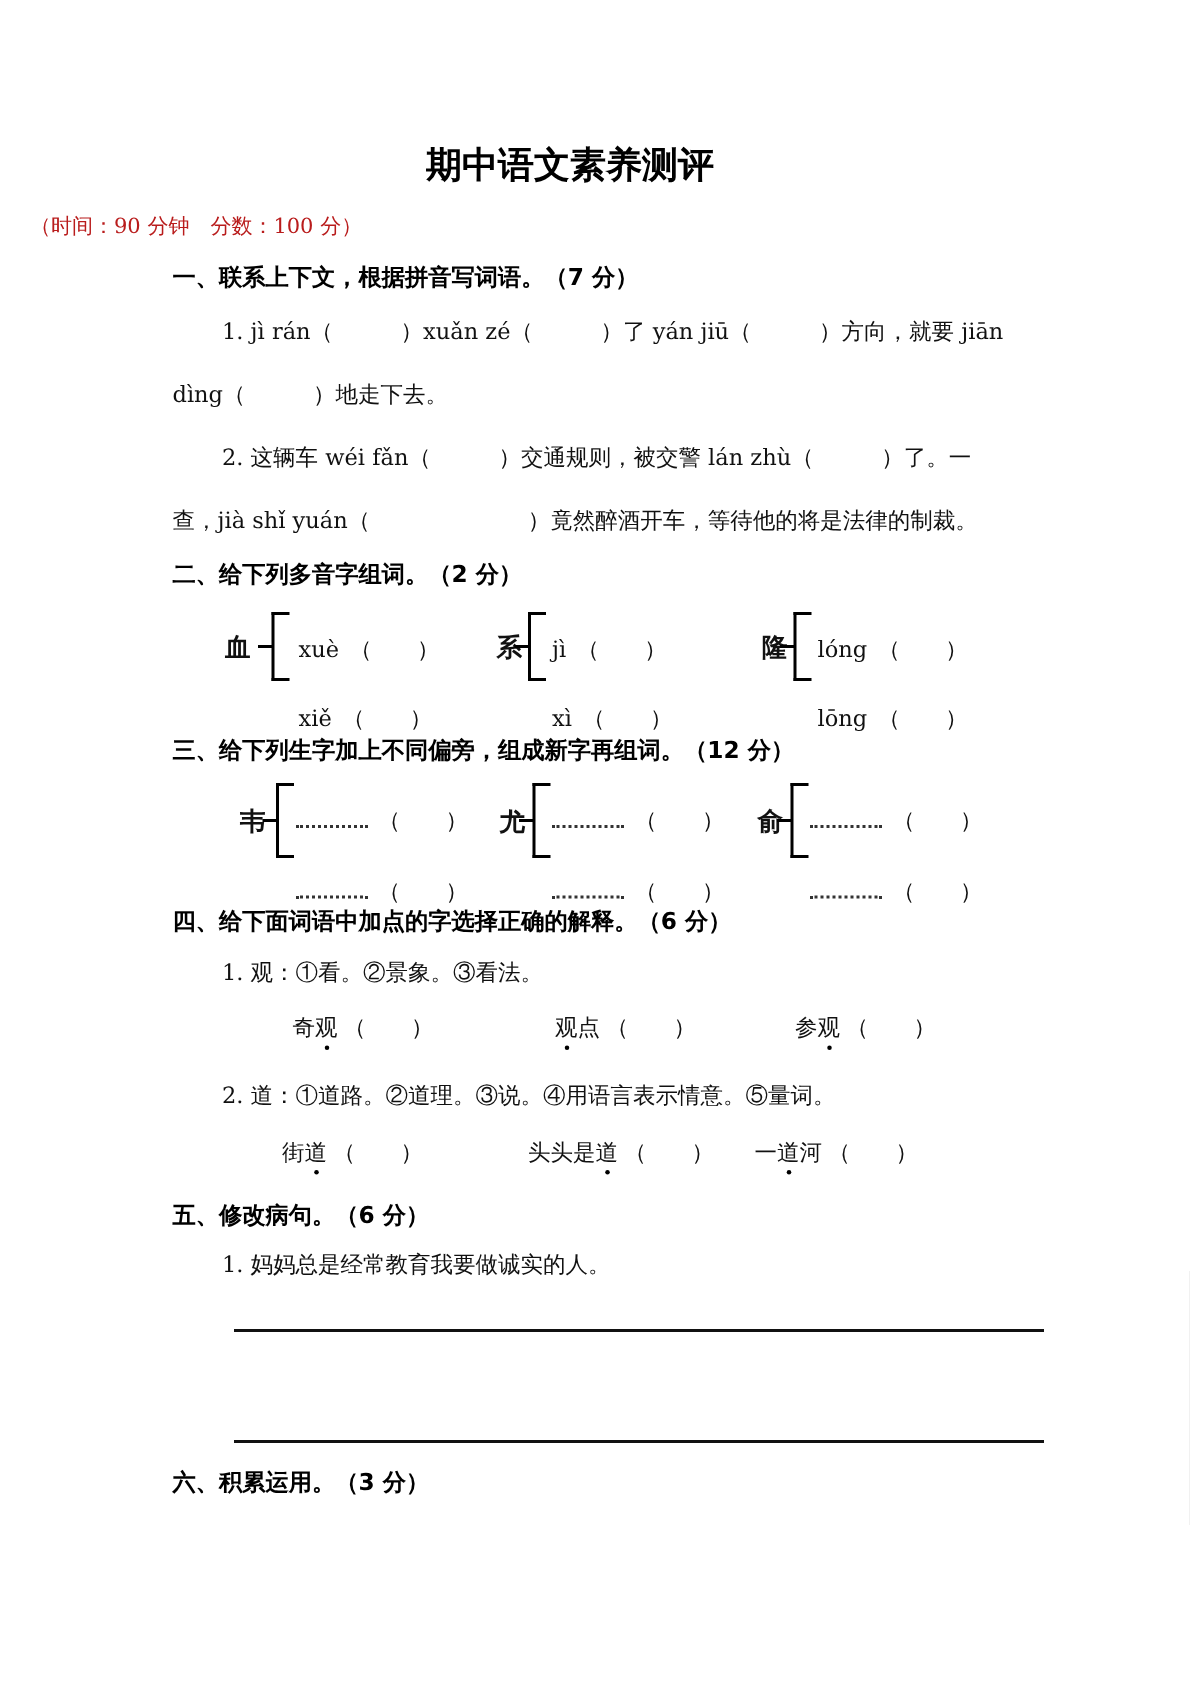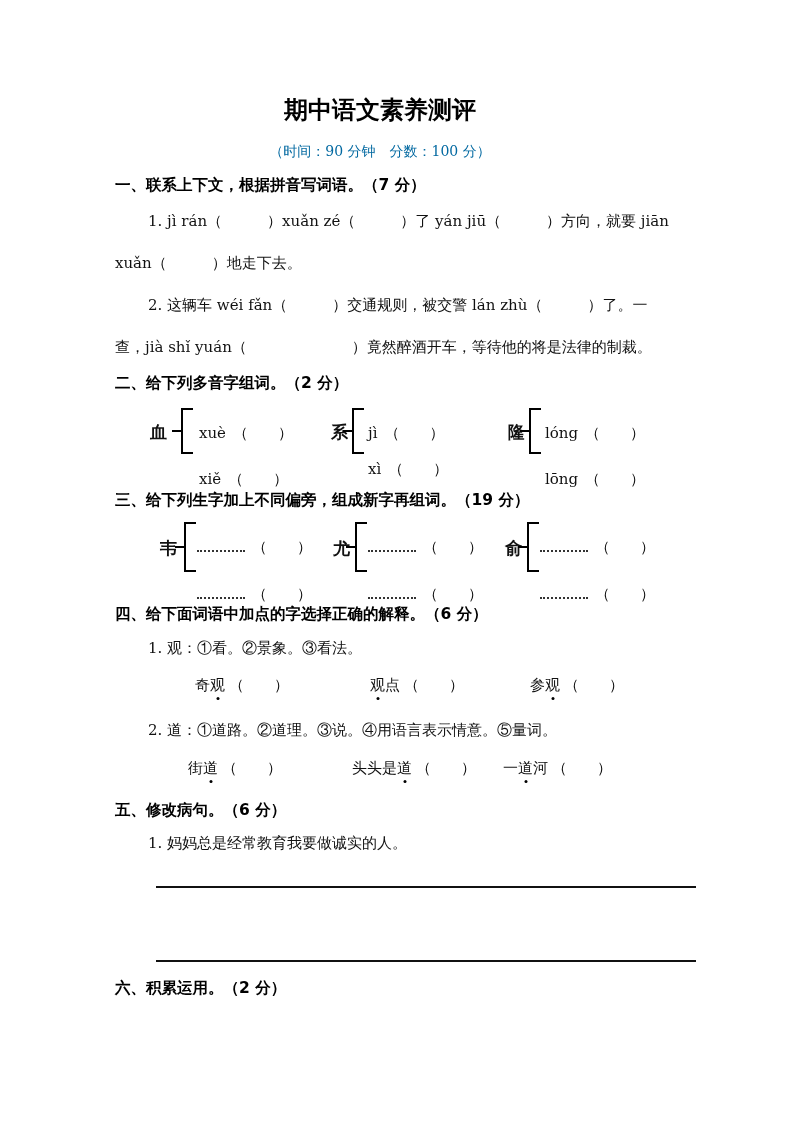--- a/index.html
+++ b/index.html
@@ -12,22 +12,22 @@
     font-family:"DejaVu Serif","Liberation Serif",serif;
     overflow:hidden;
   }
   .t { position:absolute; white-space:nowrap; line-height:1.3; }
   .title {
     left:0; top:96px; width:760px; text-align:center;
     font-family:"DejaVu Sans","Liberation Sans",sans-serif;
     font-weight:700; font-size:24px; color:#000; line-height:1.2;
   }
   .subtitle {
-    left:0; top:142px; width:760px; text-align:center;
-    font-size:14px; color:#0369a1;
+    left:0; top:142px; width:760px; text-align:left;
+    font-size:14px; color:#b91c1c;padding-left:20px;
   }
   .heading {
     font-family:"DejaVu Sans","Liberation Sans",sans-serif;
     font-weight:700; font-size:15.5px; color:#000;
   }
   .body15 { font-size:15px; }
   
   .mchar {
     position:absolute;
     font-family:"DejaVu Sans","Liberation Sans",sans-serif;
@@ -62,54 +62,54 @@
 </head>
 <body>
 
 <div class="page">
 
   <div class="t title">期中语文素养测评</div>
   <div class="t subtitle">（时间：90 分钟　分数：100 分）</div>
 
   <div class="t heading" style="left:115px;top:175px">一、联系上下文，根据拼音写词语。（7 分）</div>
   <div class="t body15" style="left:148px;top:212px">1. jì rán（　　　）xuǎn zé（　　　）了 yán jiū（　　　）方向，就要 jiān</div>
-  <div class="t body15" style="left:115px;top:254px">xuǎn（　　　）地走下去。</div>
+  <div class="t body15" style="left:115px;top:254px">dìng（　　　）地走下去。</div>
   <div class="t body15" style="left:148px;top:296px">2. 这辆车 wéi fǎn（　　　）交通规则，被交警 lán zhù（　　　）了。一</div>
   <div class="t body15" style="left:115px;top:338px">查，jià shǐ yuán（　　　　　　　）竟然醉酒开车，等待他的将是法律的制裁。</div>
 
   <div class="t heading" style="left:115px;top:373px">二、给下列多音字组词。（2 分）</div>
 
   <div class="mchar" style="left:150px;top:424px">血</div>
   <div class="brace b-s2" style="left:181px;top:408px"></div>
   <div class="mrow" style="left:199px;top:404px">
     <span class="py">xuè</span><span>（　　）</span>
   </div>
   <div class="mrow" style="left:199px;top:450px">
     <span class="py">xiě</span><span>（　　）</span>
   </div>
 
   <div class="mchar" style="left:331px;top:424px">系</div>
   <div class="brace b-s2" style="left:352px;top:408px"></div>
   <div class="mrow" style="left:368px;top:404px">
     <span class="py">jì</span><span>（　　）</span>
   </div>
-  <div class="mrow" style="left:368px;top:440px">
+  <div class="mrow" style="left:368px;top:450px">
     <span class="py">xì</span><span>（　　）</span>
   </div>
 
   <div class="mchar" style="left:508px;top:424px">隆</div>
   <div class="brace b-s2" style="left:529px;top:408px"></div>
   <div class="mrow" style="left:545px;top:404px">
     <span class="py">lóng</span><span>（　　）</span>
   </div>
   <div class="mrow" style="left:545px;top:450px">
     <span class="py">lōng</span><span>（　　）</span>
   </div>
 
-  <div class="t heading" style="left:115px;top:490px">三、给下列生字加上不同偏旁，组成新字再组词。（19 分）</div>
+  <div class="t heading" style="left:115px;top:490px">三、给下列生字加上不同偏旁，组成新字再组词。（12 分）</div>
 
   <div class="mchar" style="left:160px;top:540px">韦</div>
   <div class="brace b-s3" style="left:184px;top:522px"></div>
   <div class="mrow" style="left:197px;top:517px">
     <span class="dots"></span><span>（　　）</span>
   </div>
   <div class="mrow" style="left:197px;top:564px">
     <span class="dots"></span><span>（　　）</span>
   </div>
 
@@ -154,15 +154,15 @@
   </div>
   <div class="wrow" style="left:503px;top:759px">
     <span>一</span><span class="dotchar">道</span><span>河</span><span class="wblank">（　　）</span>
   </div>
 
   <div class="t heading" style="left:115px;top:800px">五、修改病句。（6 分）</div>
   <div class="t body15" style="left:148px;top:834px">1. 妈妈总是经常教育我要做诚实的人。</div>
   <div class="answer-line" style="left:156px;top:886px;width:540px"></div>
   <div class="answer-line" style="left:156px;top:960px;width:540px"></div>
 
-  <div class="t heading" style="left:115px;top:978px">六、积累运用。（2 分）</div>
+  <div class="t heading" style="left:115px;top:978px">六、积累运用。（3 分）</div>
 
 </div>
 
 </body></html>

